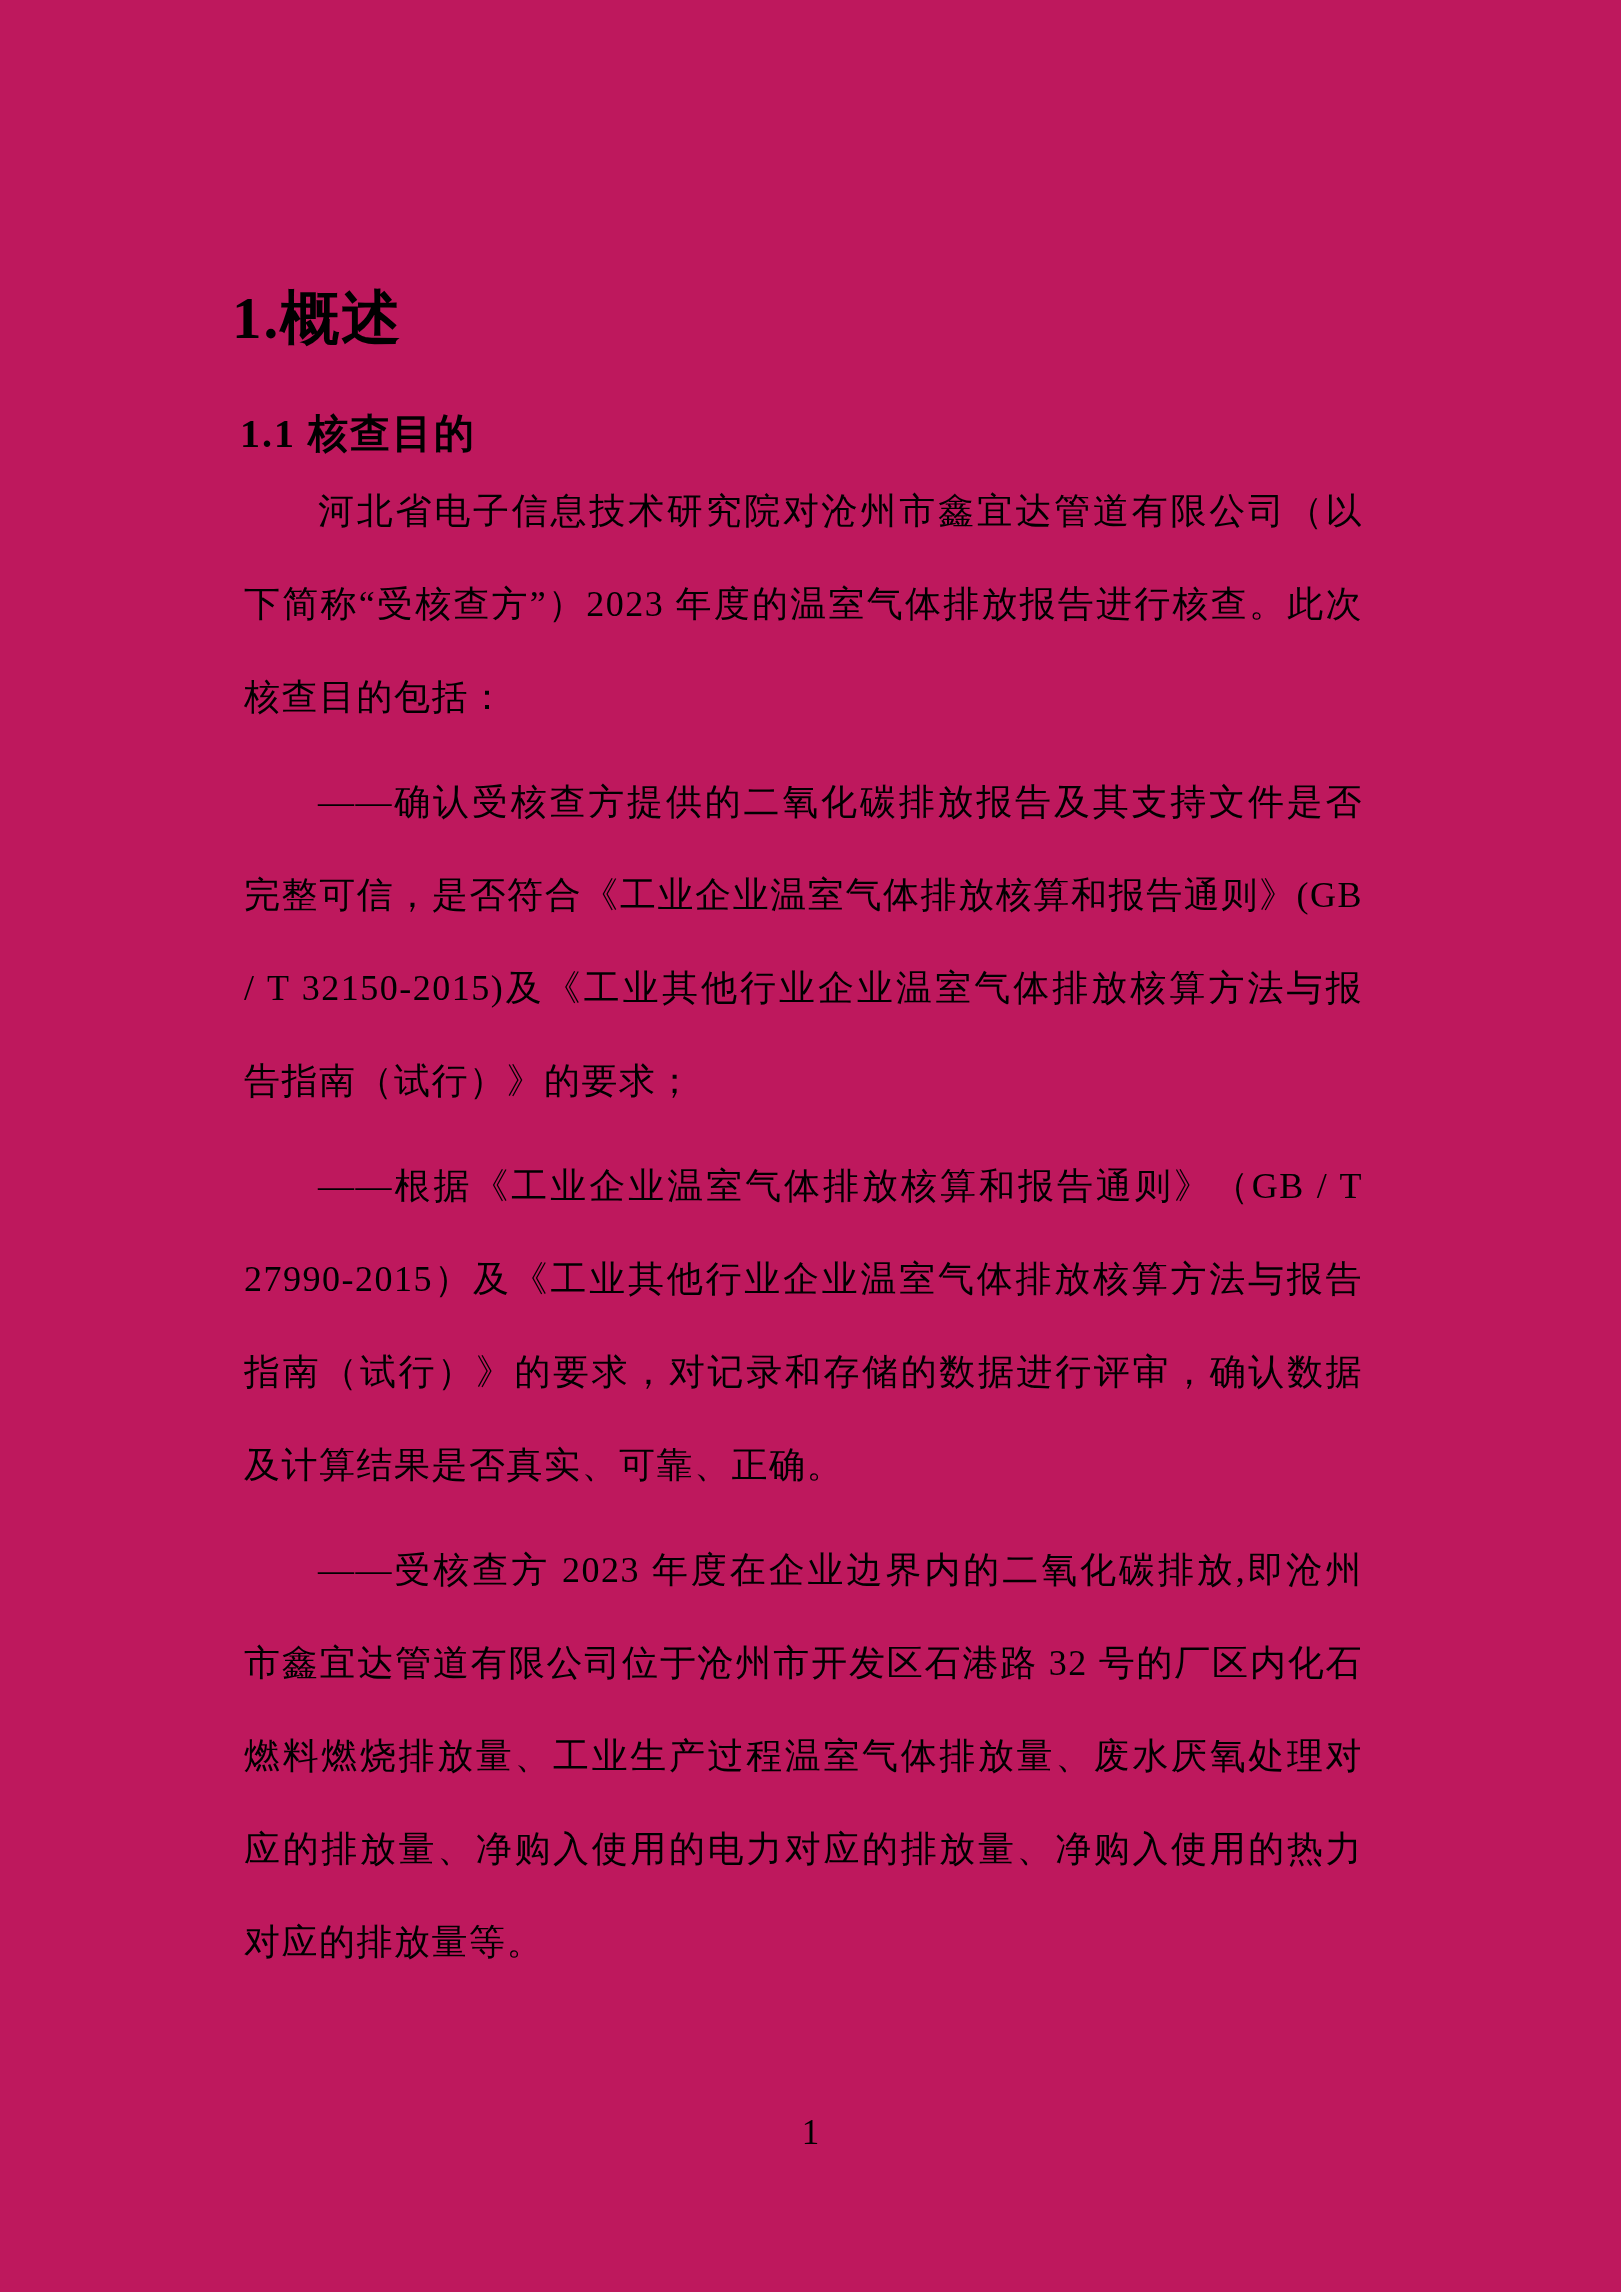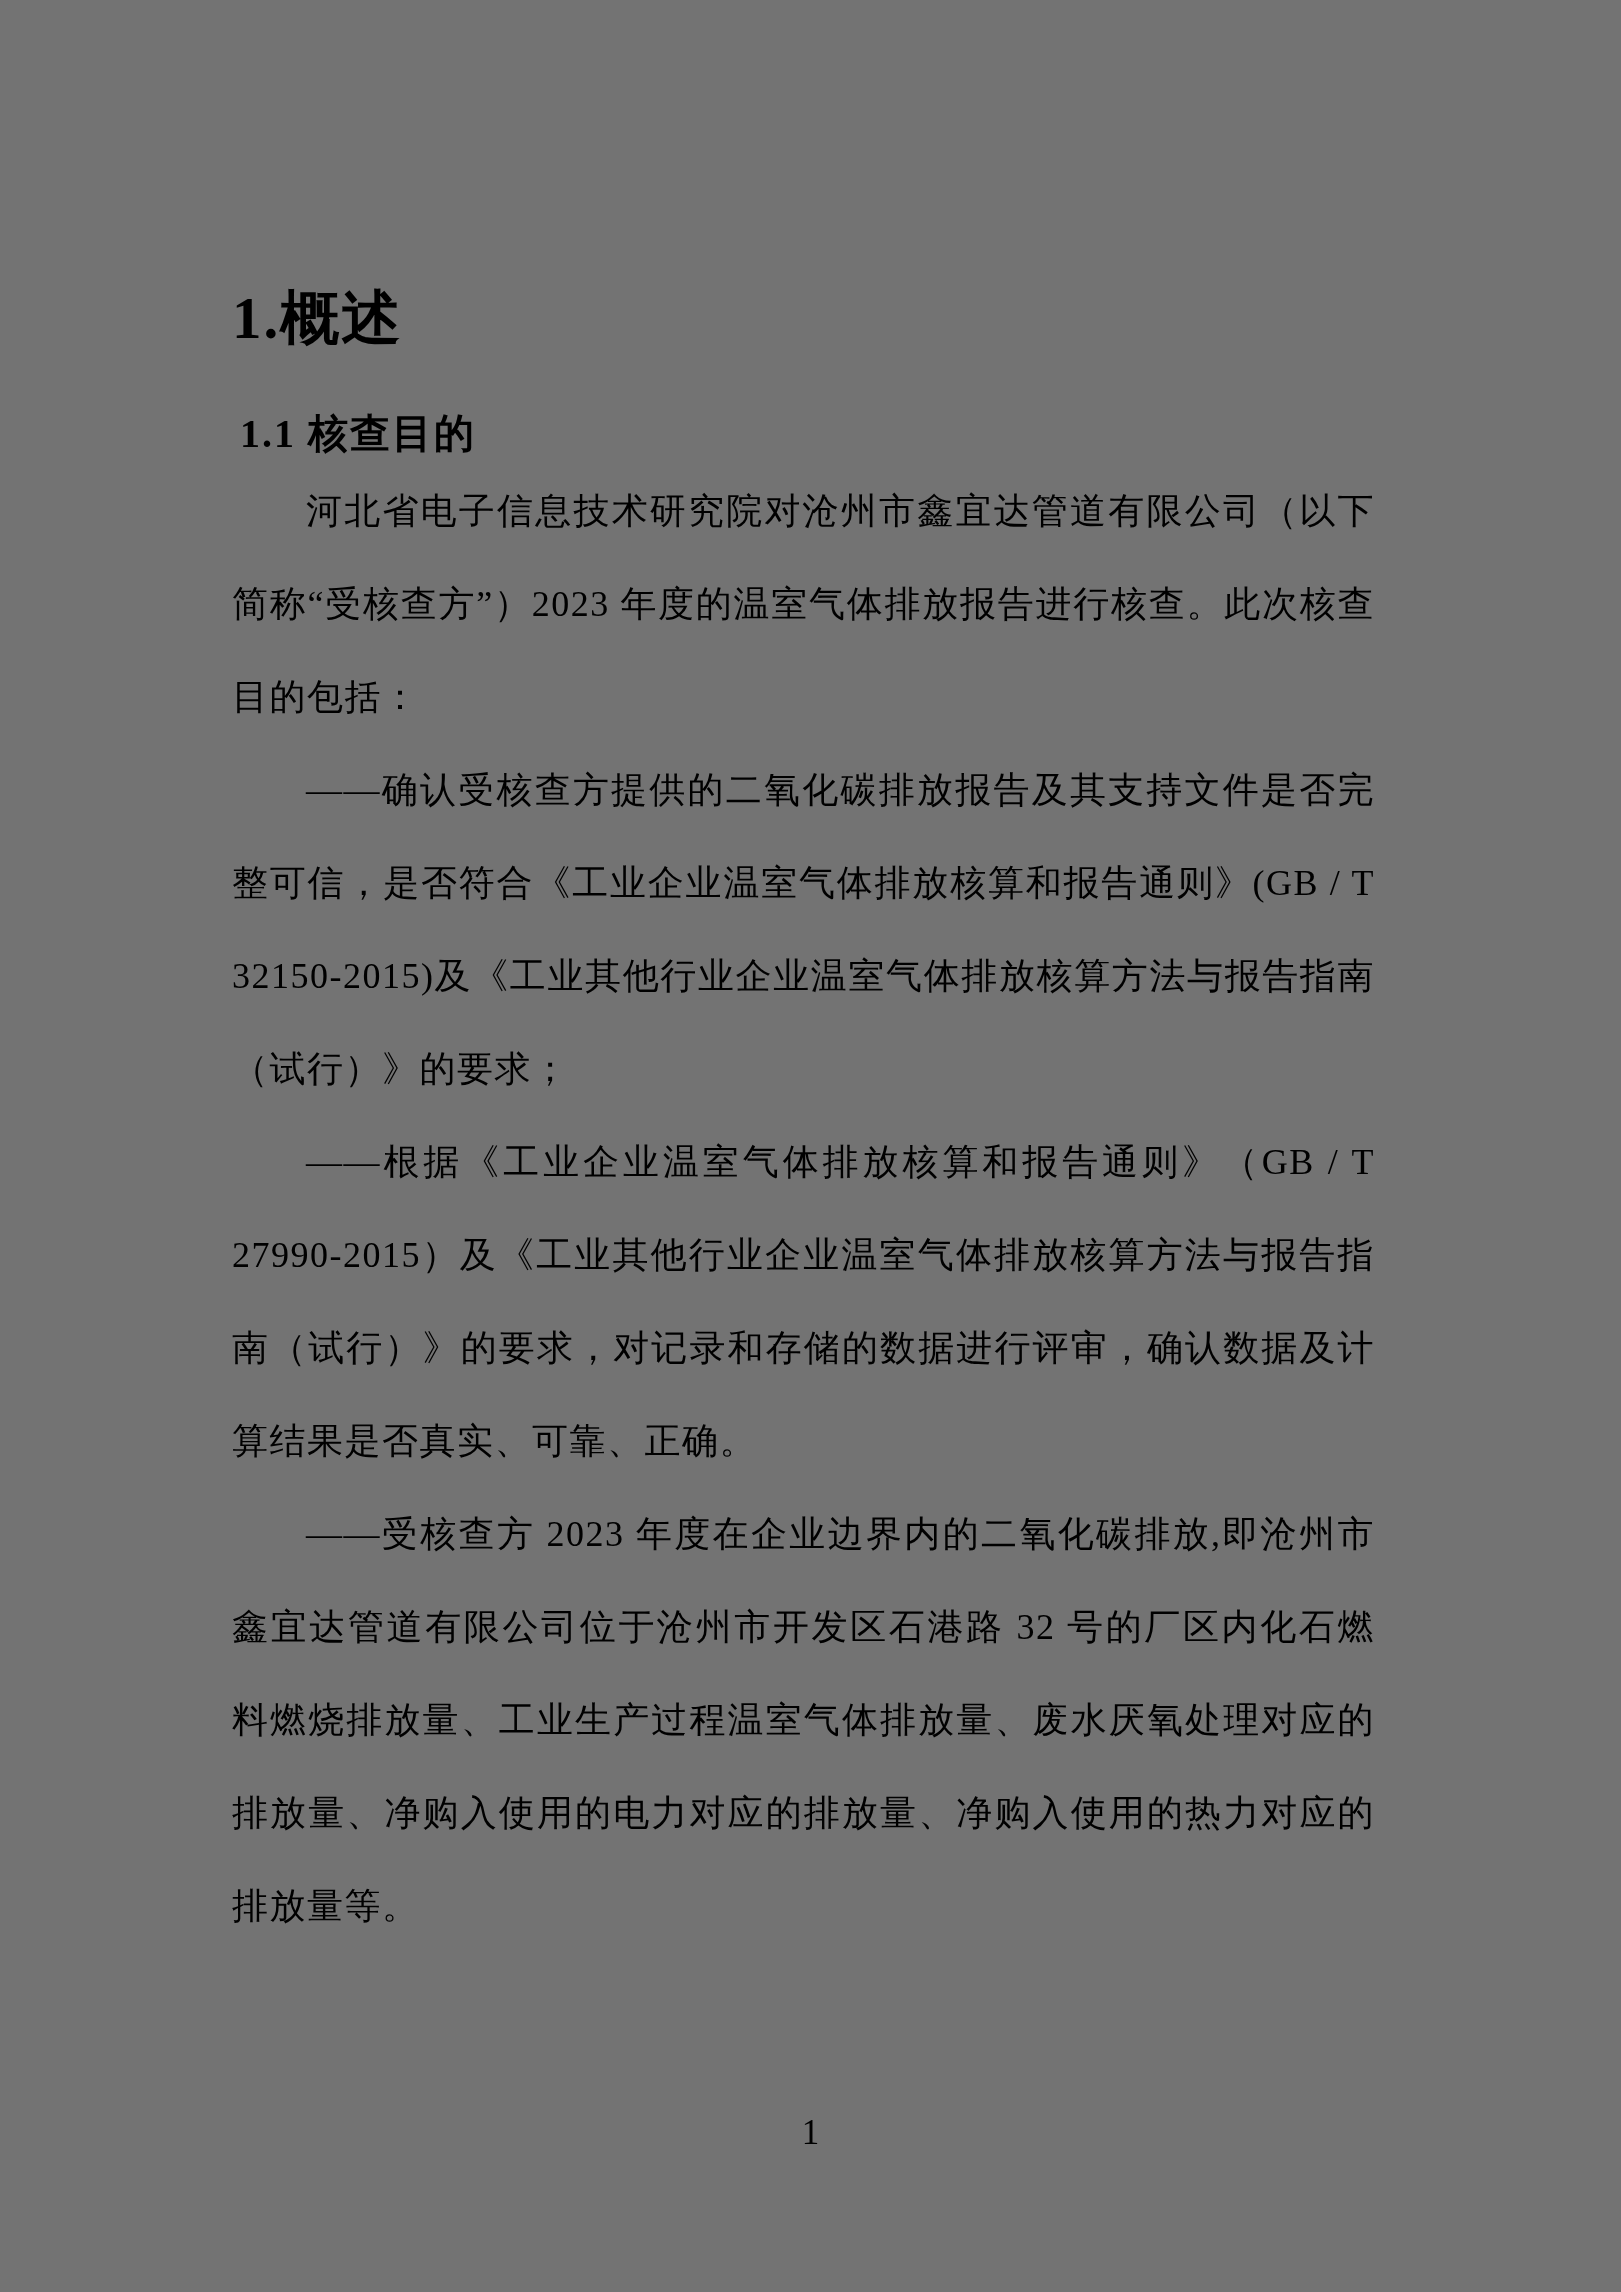--- a/index.html
+++ b/index.html
@@ -4,21 +4,21 @@
 <style>
   html, body {
     margin: 0;
     padding: 0;
     background: #ffffff;
   }
   .page {
     position: relative;
     width: 1621px;
     height: 2293px;
-    background: #737373;
+    background: #be185d;
     overflow: hidden;
     color: #000000;
     font-family: "Liberation Serif", "DejaVu Serif", serif;
   }
   .content {
     position: absolute;
     left: 232px;
     top: 0;
     width: 1143px;
   }
@@ -30,21 +30,21 @@
     letter-spacing: 2px;
   }
   .section-heading {
     margin: 53px 0 0 8px;
     font-size: 40px;
     font-weight: 700;
     line-height: 51px;
     letter-spacing: 2px;
   }
   .body-para {
-    margin: 0;
+    margin: 12px;
     font-size: 36px;
     line-height: 93px;
     letter-spacing: 1.5px;
     text-align: justify;
     text-indent: 74px;
   }
   .section-heading + .body-para {
     margin-top: 5.9px;
   }
   .page-number {

